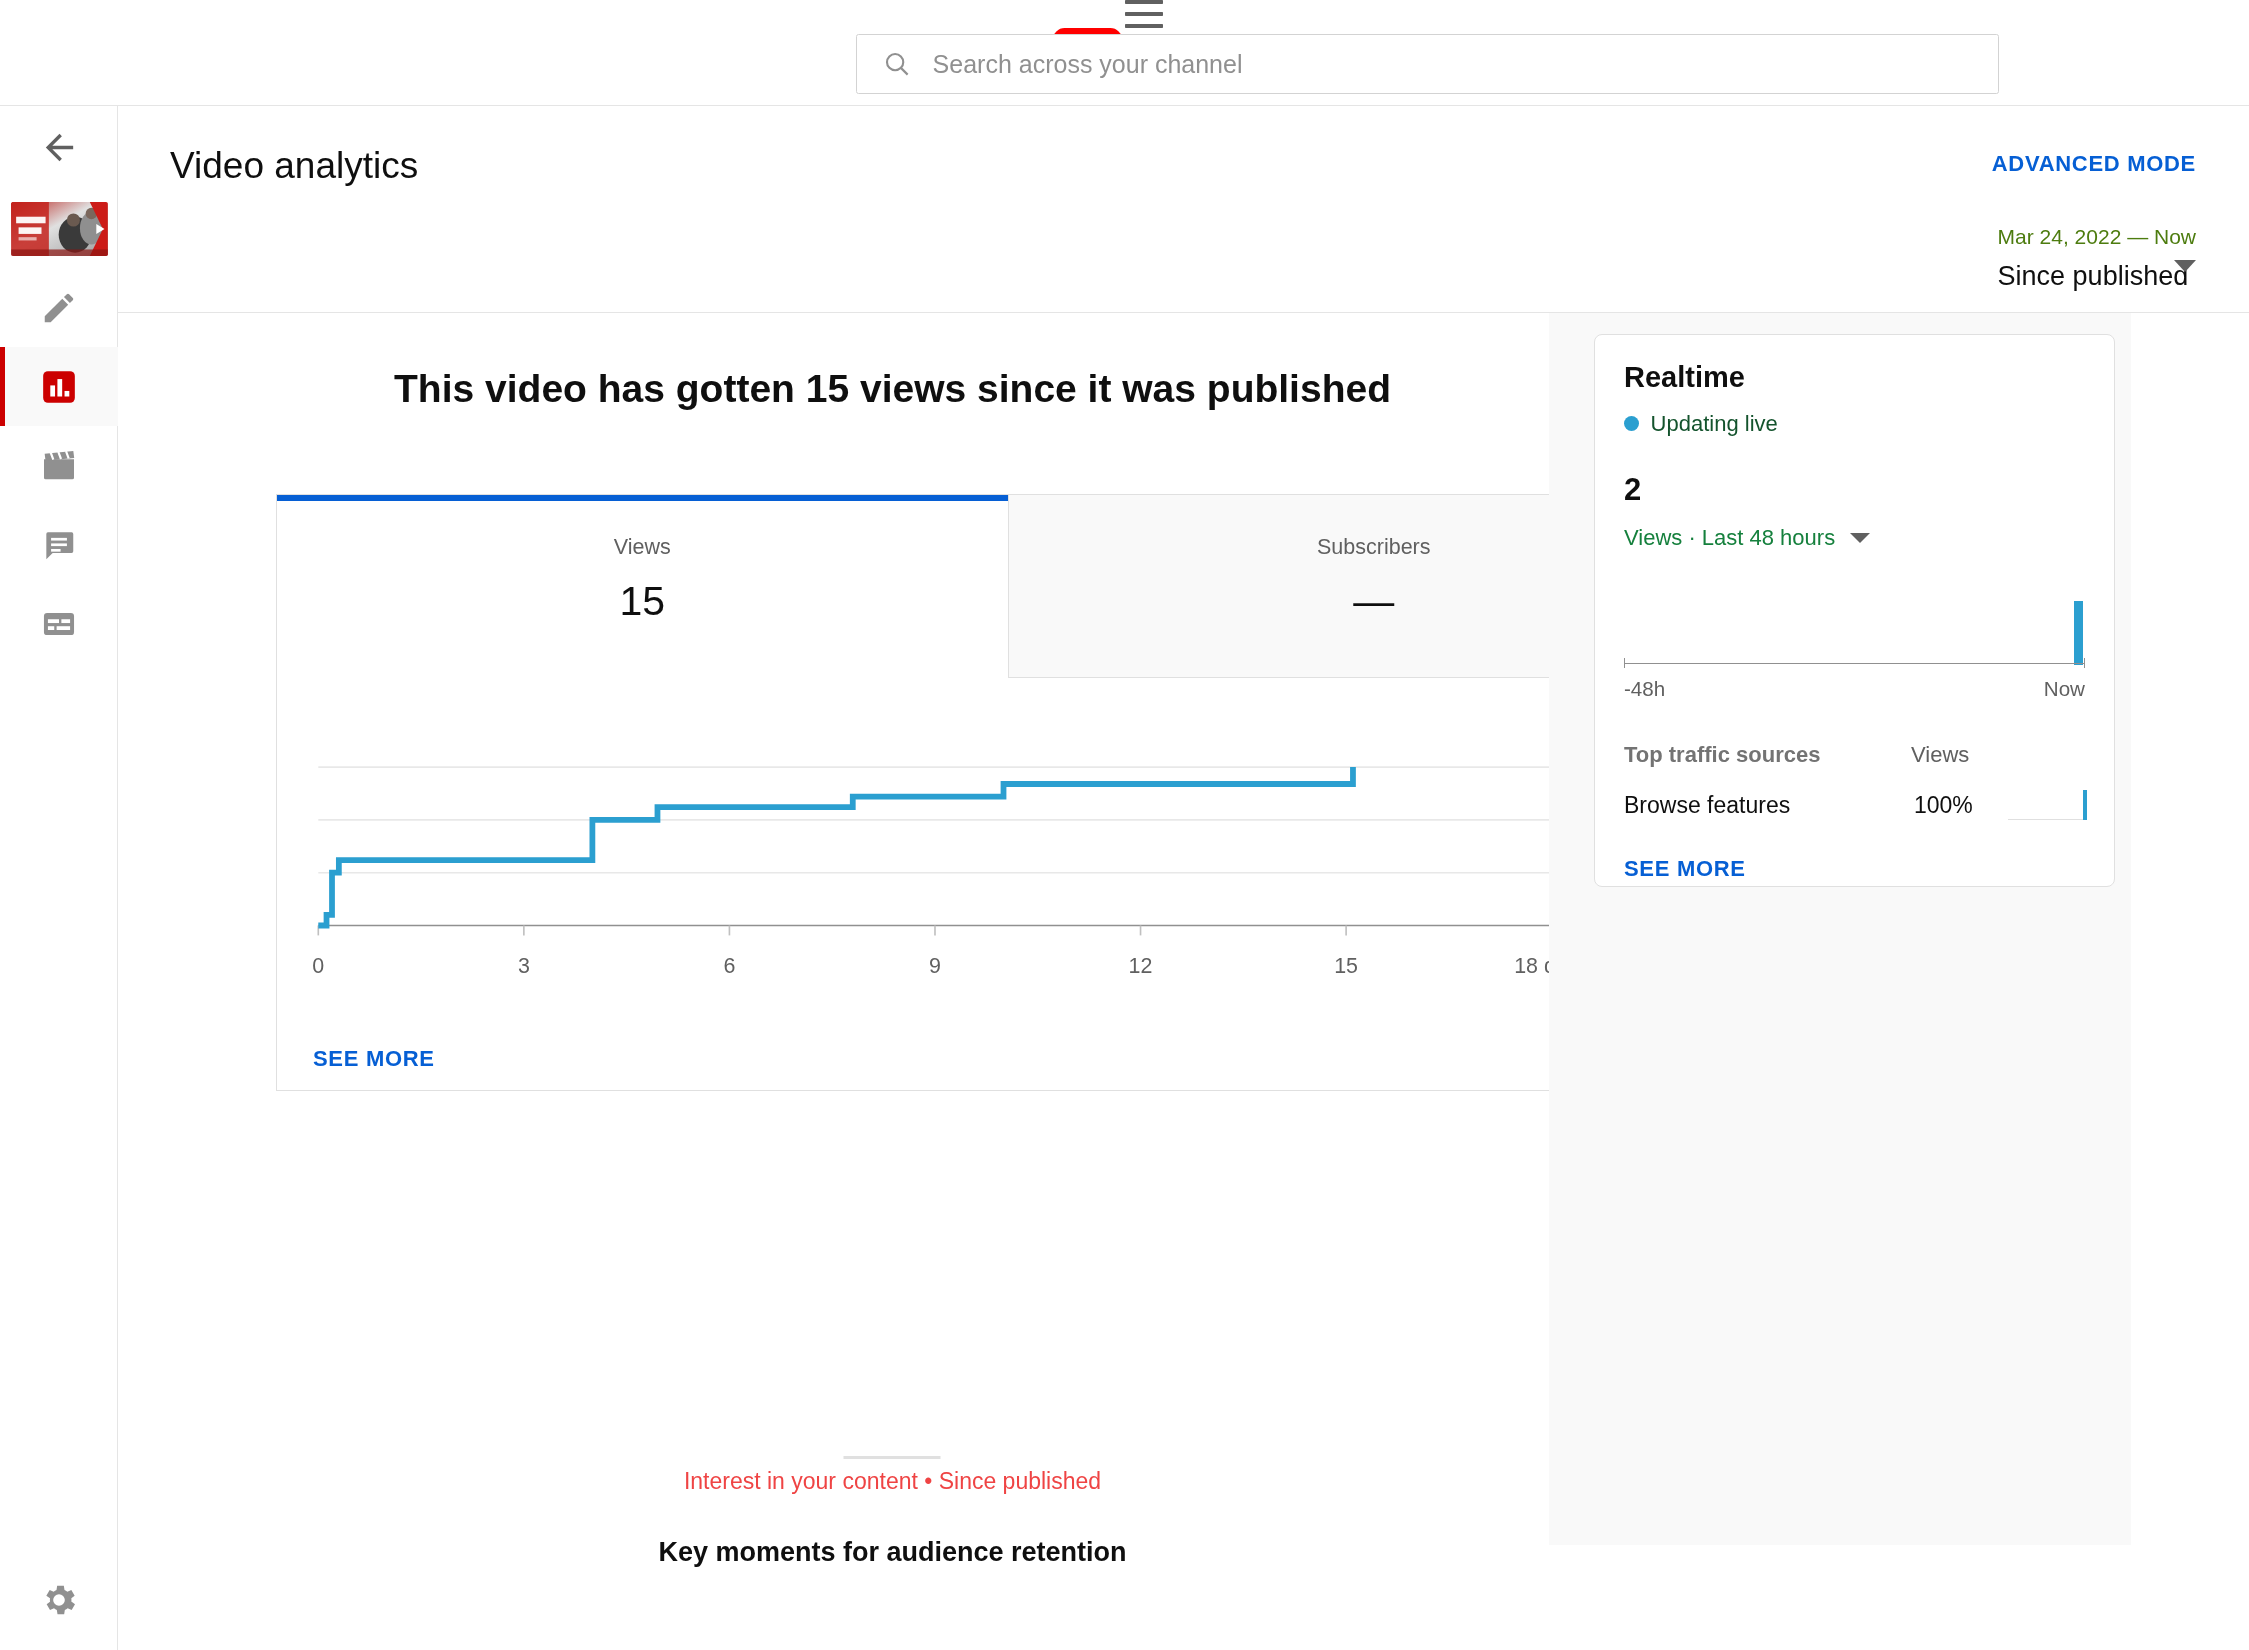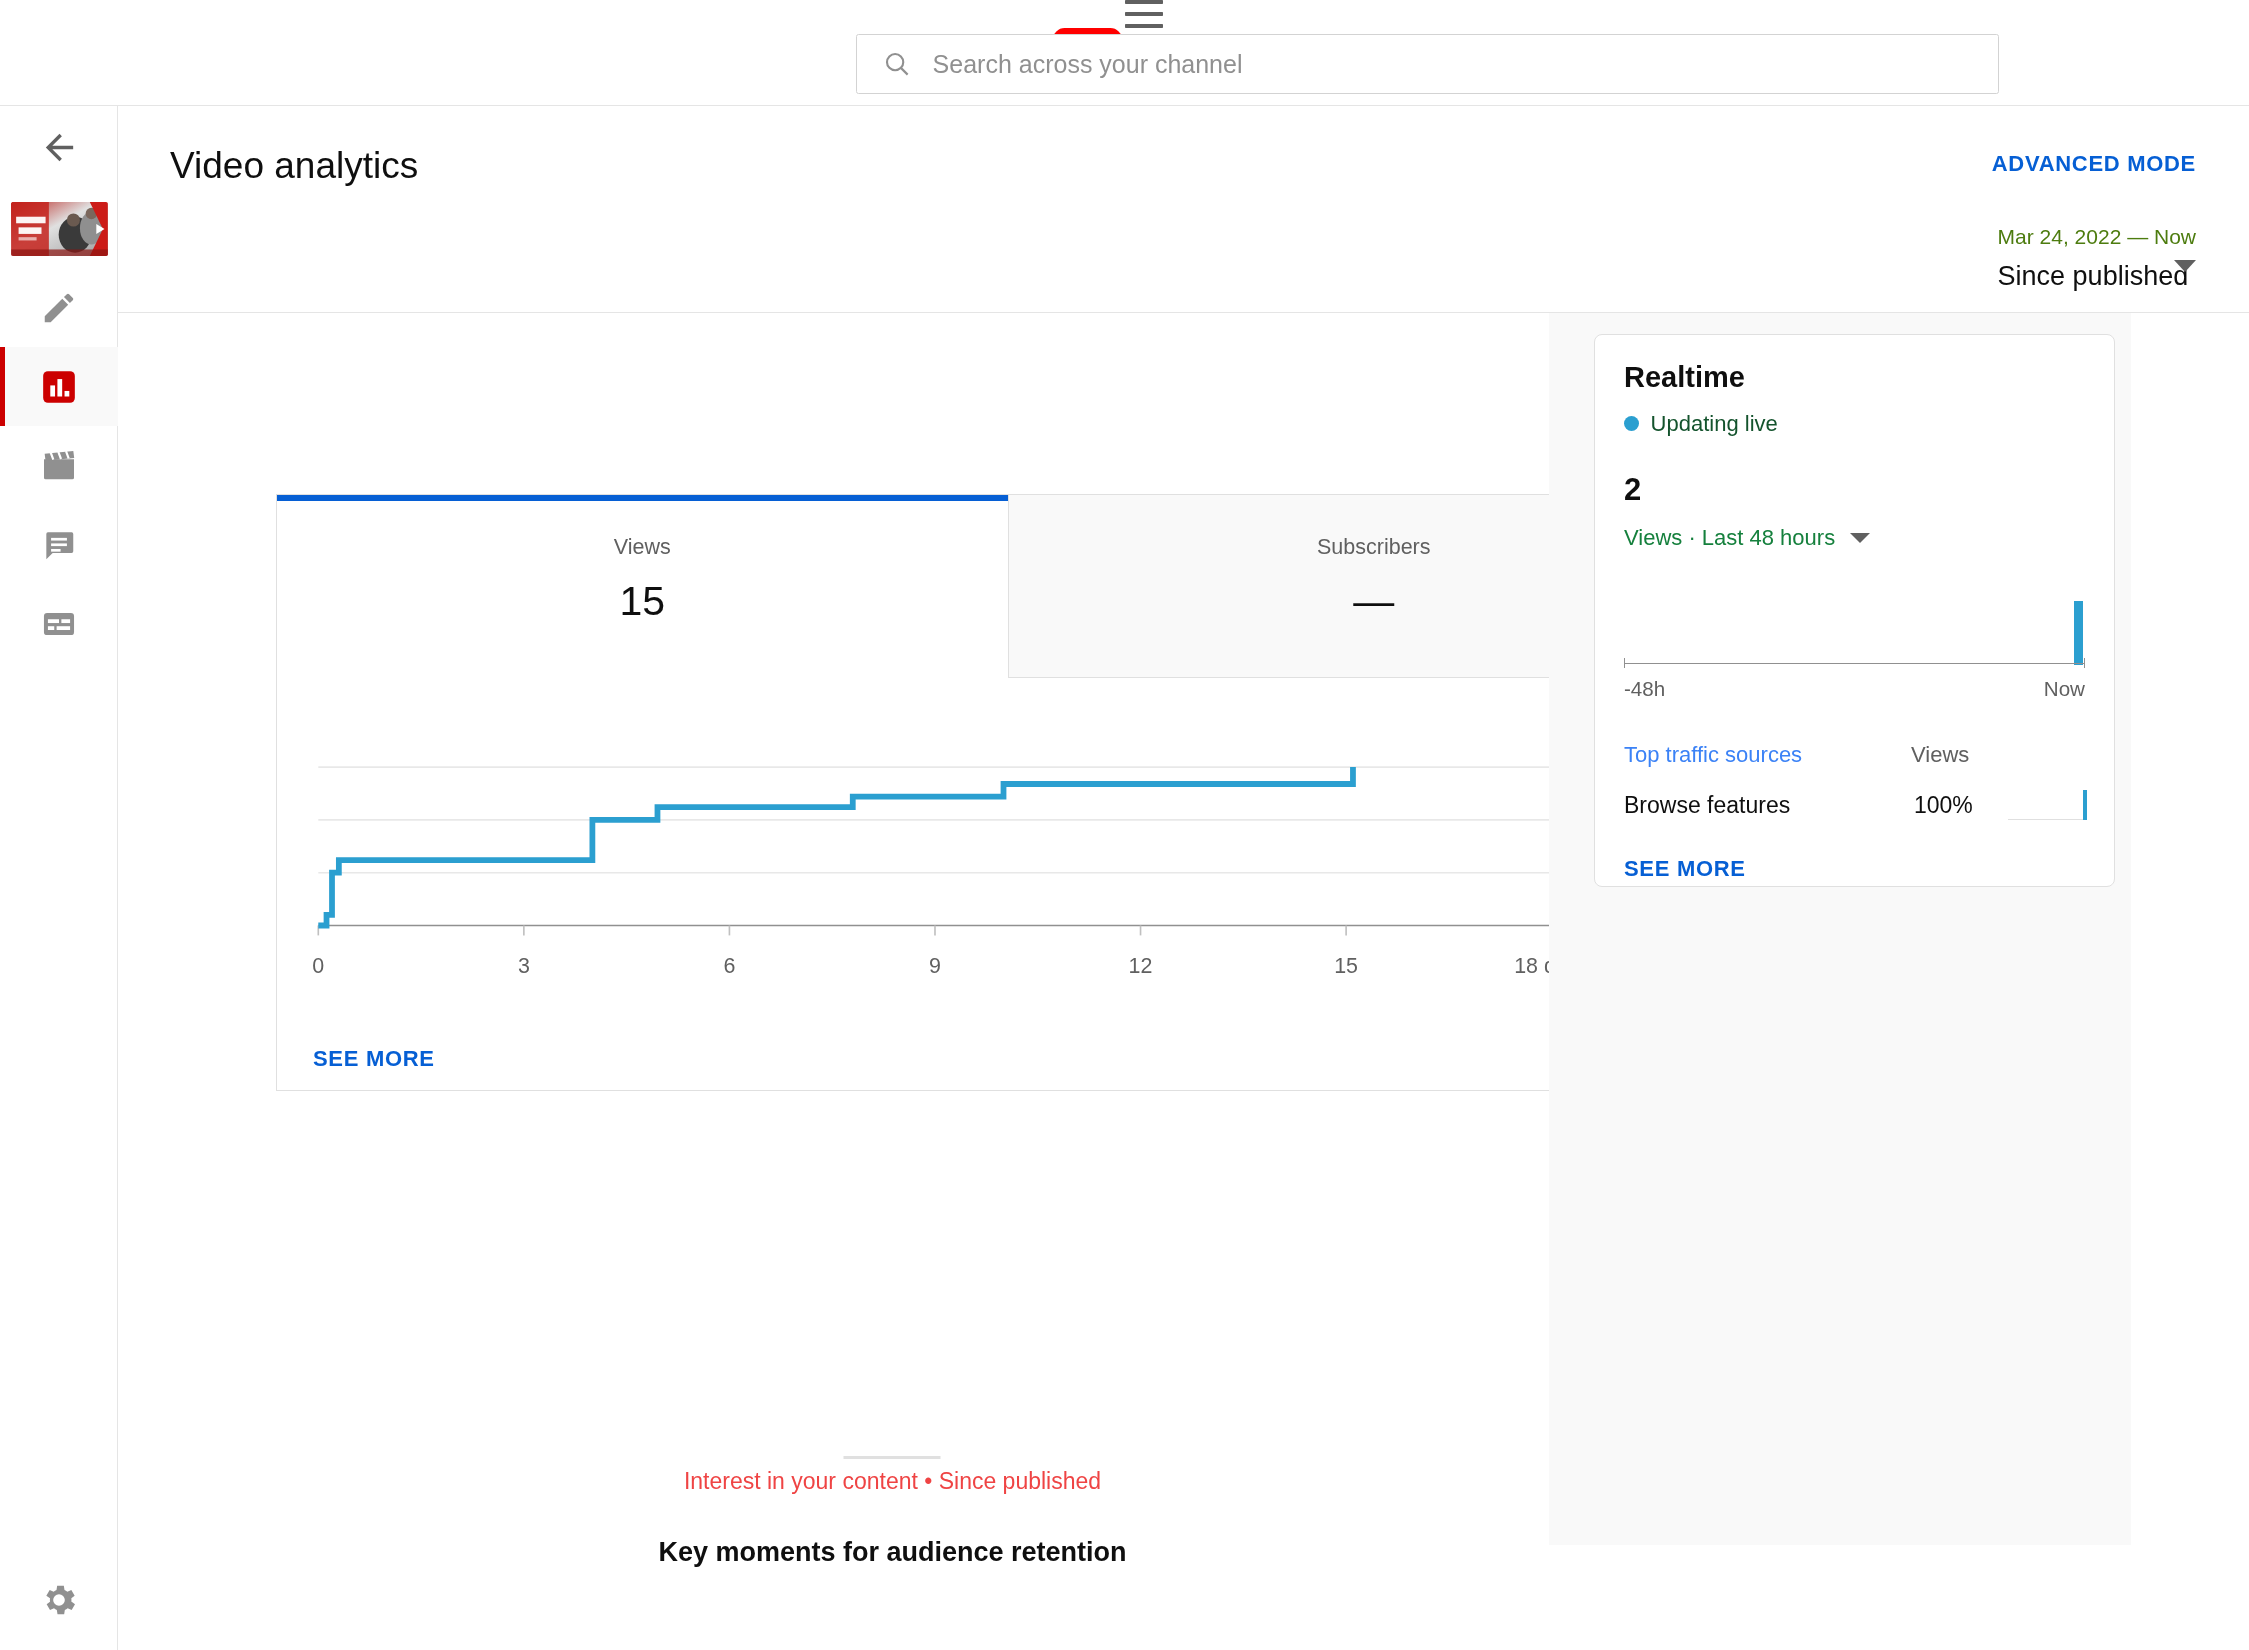--- a/index.html
+++ b/index.html
@@ -192,21 +192,21 @@
     border-right: 10px solid transparent; border-top: 10.7px solid #606060;
     margin-left: 15px;
   }
   .rt-chart { position:absolute; left: 0px; top: 239px; width: 521px; height: 91px; }
   .rt-axis { position:absolute; left: 29px; right: 29px; top: 328px; height: 0.8px; background: #909090; }
   .rt-axis-tick-l { position:absolute; left: 29px; top: 323px; width:0.8px; height: 10px; background:#909090;}
   .rt-axis-tick-r { position:absolute; right: 29px; top: 323px; width:0.8px; height: 10px; background:#909090;}
   .rt-bar { position:absolute; right: 33px; bottom: 0; width: 9px; height: 64px; background: #2b9fd0; }
   .rt-lab-l { position:absolute; left: 29px; top: 342px; font-size: 20.6px; color: #606060; }
   .rt-lab-r { position:absolute; right: 29px; top: 342px; font-size: 20.6px; color: #606060; }
-  .rt-tt-head { position:absolute; left: 29px; top: 407px; font-size: 22px; color: #3b82f6; }
+  .rt-tt-head { position:absolute; left: 29px; top: 407px; font-size: 22px; color: #737373; font-weight: bold; }
   .rt-tt-views { position:absolute; left: 316px; top: 407px; font-size: 22px; color: #606060; }
   .rt-row-name { position:absolute; left: 29px; top: 457px; font-size: 23px; color: #0f0f0f; }
   .rt-row-pct { position:absolute; left: 319px; top: 457px; font-size: 23px; color: #0f0f0f; }
   .rt-row-bartrack { position:absolute; left: 413px; top: 455px; width: 79px; height: 30px; border-bottom: 0.8px solid #e0e0e0; }
   .rt-row-bar { position:absolute; right: 0; top: 0; width: 4.1px; height: 30px; background: #2b9fd0; }
   .rt-see-more {
     position:absolute; left: 29px; top: 521px;
     font-size: 22px; font-weight: bold; color: #065fd4; letter-spacing: 0.7px; cursor:pointer;
   }
 </style>
@@ -336,20 +336,21 @@
     <div class="tab active">Overview</div>
     <div class="tab">Reach</div>
     <div class="tab">Engagement</div>
     <div class="tab">Audience</div>
   </div>
 </div>
 <div class="tabs-underline"></div>
 
 <div class="content-col" style="left:118px">
 
+  <div class="headline">This video has gotten 15 views since it was published</div>
 
   <div class="card">
     <div class="metric-tabs">
       <div class="metric active">
         <div class="metric-label">Views</div>
         <div class="metric-value">15</div>
       </div>
       <div class="metric">
         <div class="metric-label">Subscribers</div>
         <div class="metric-value">—</div>

